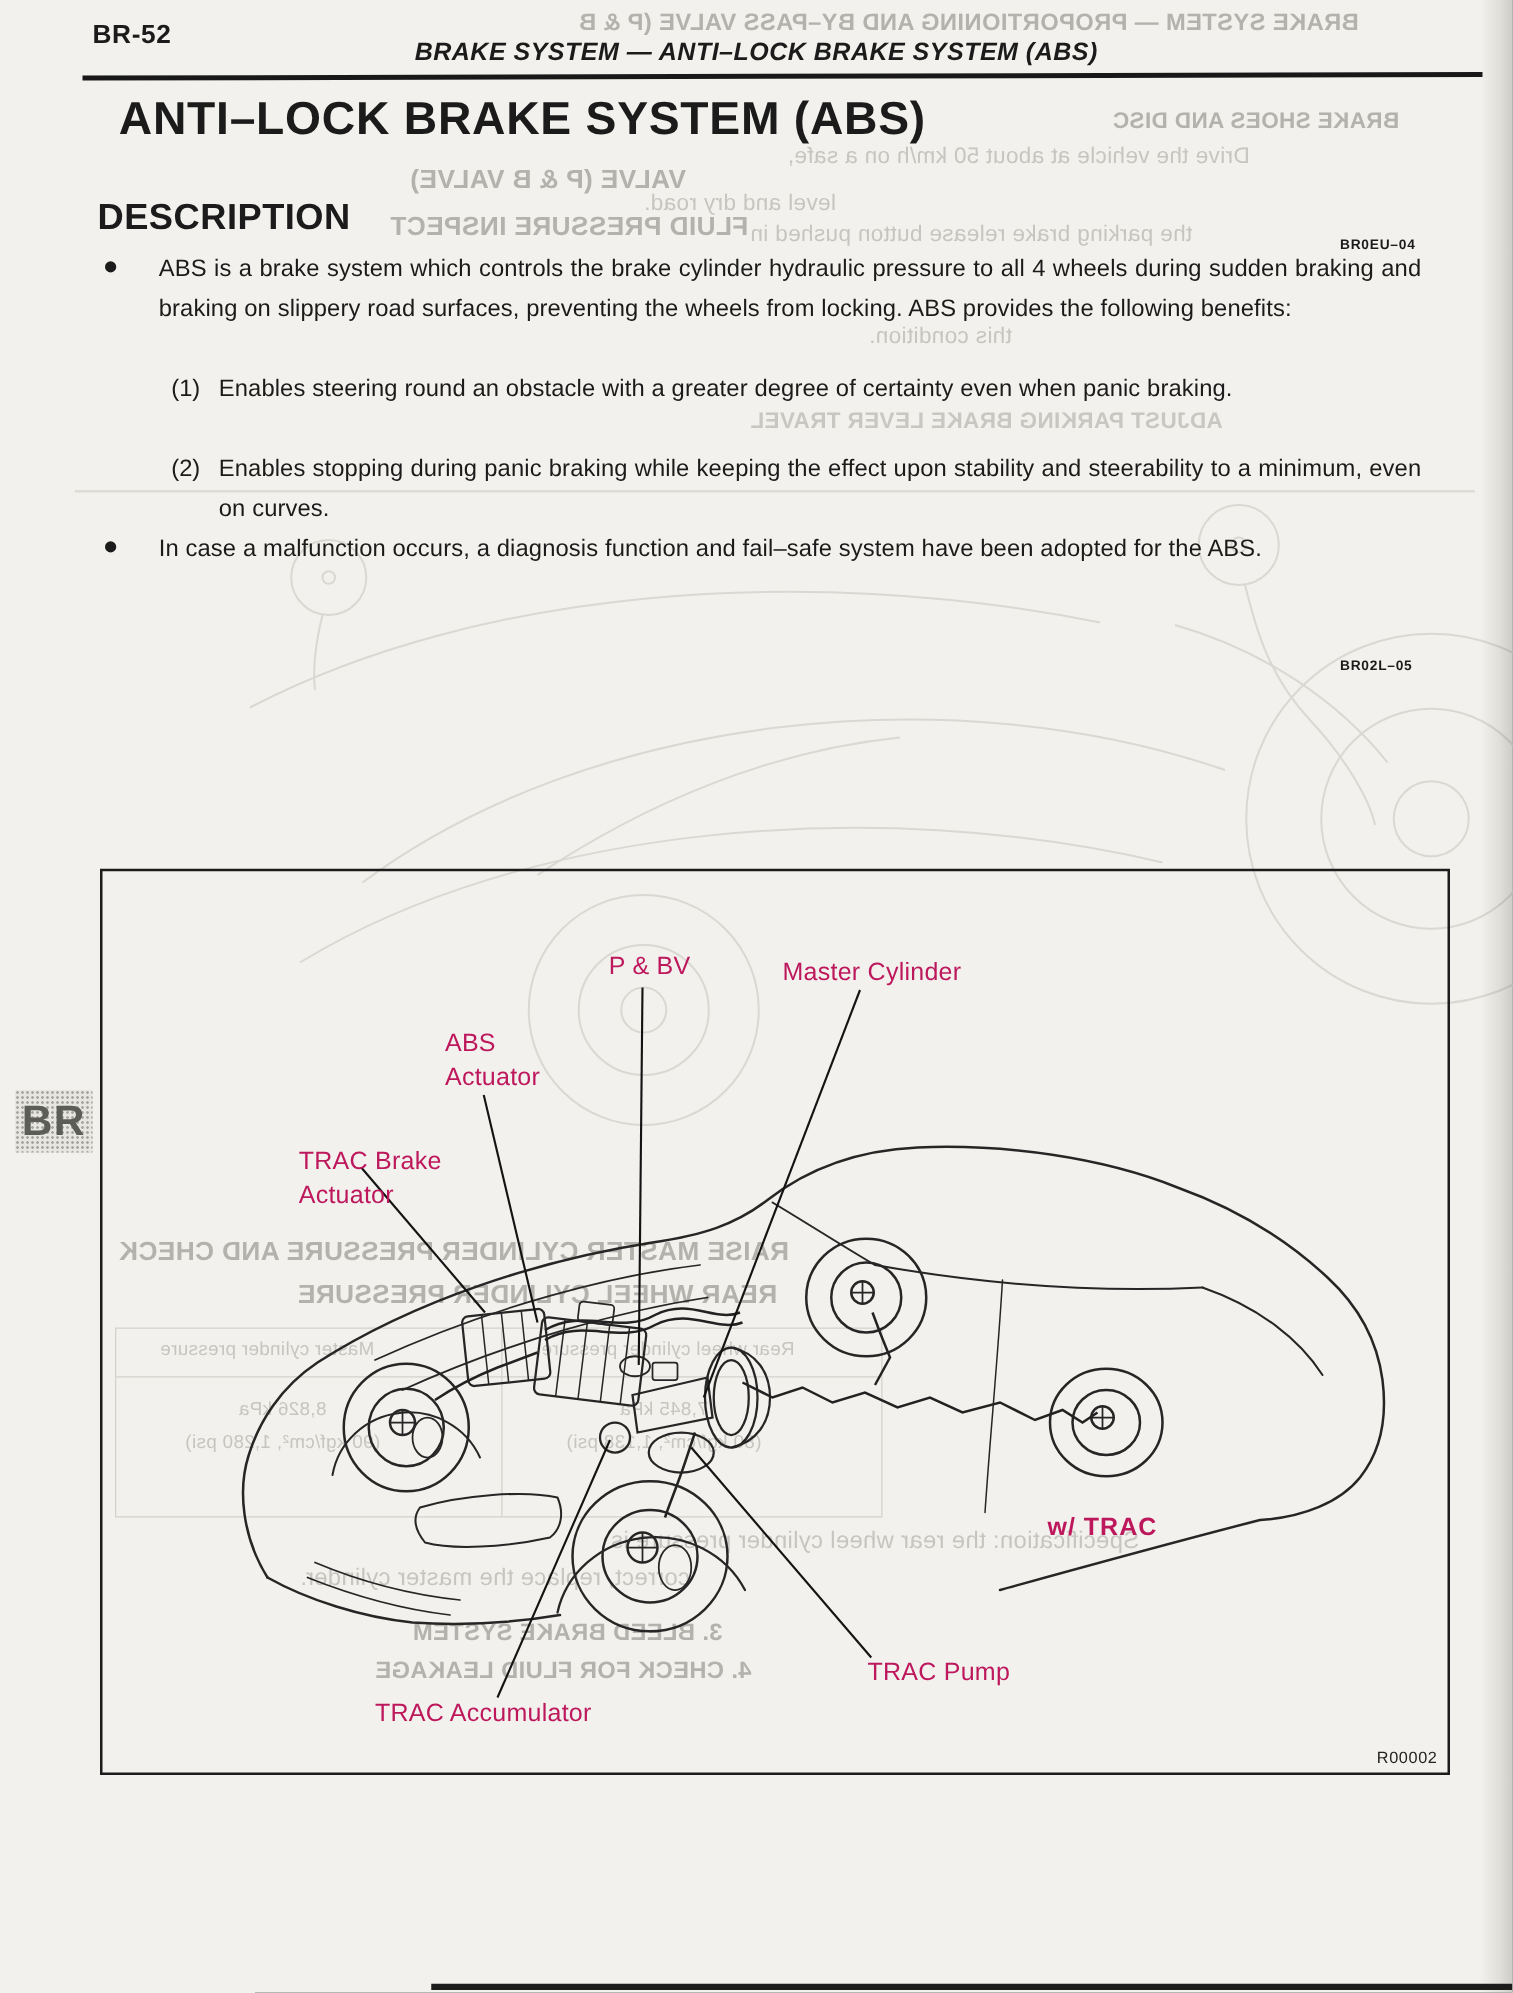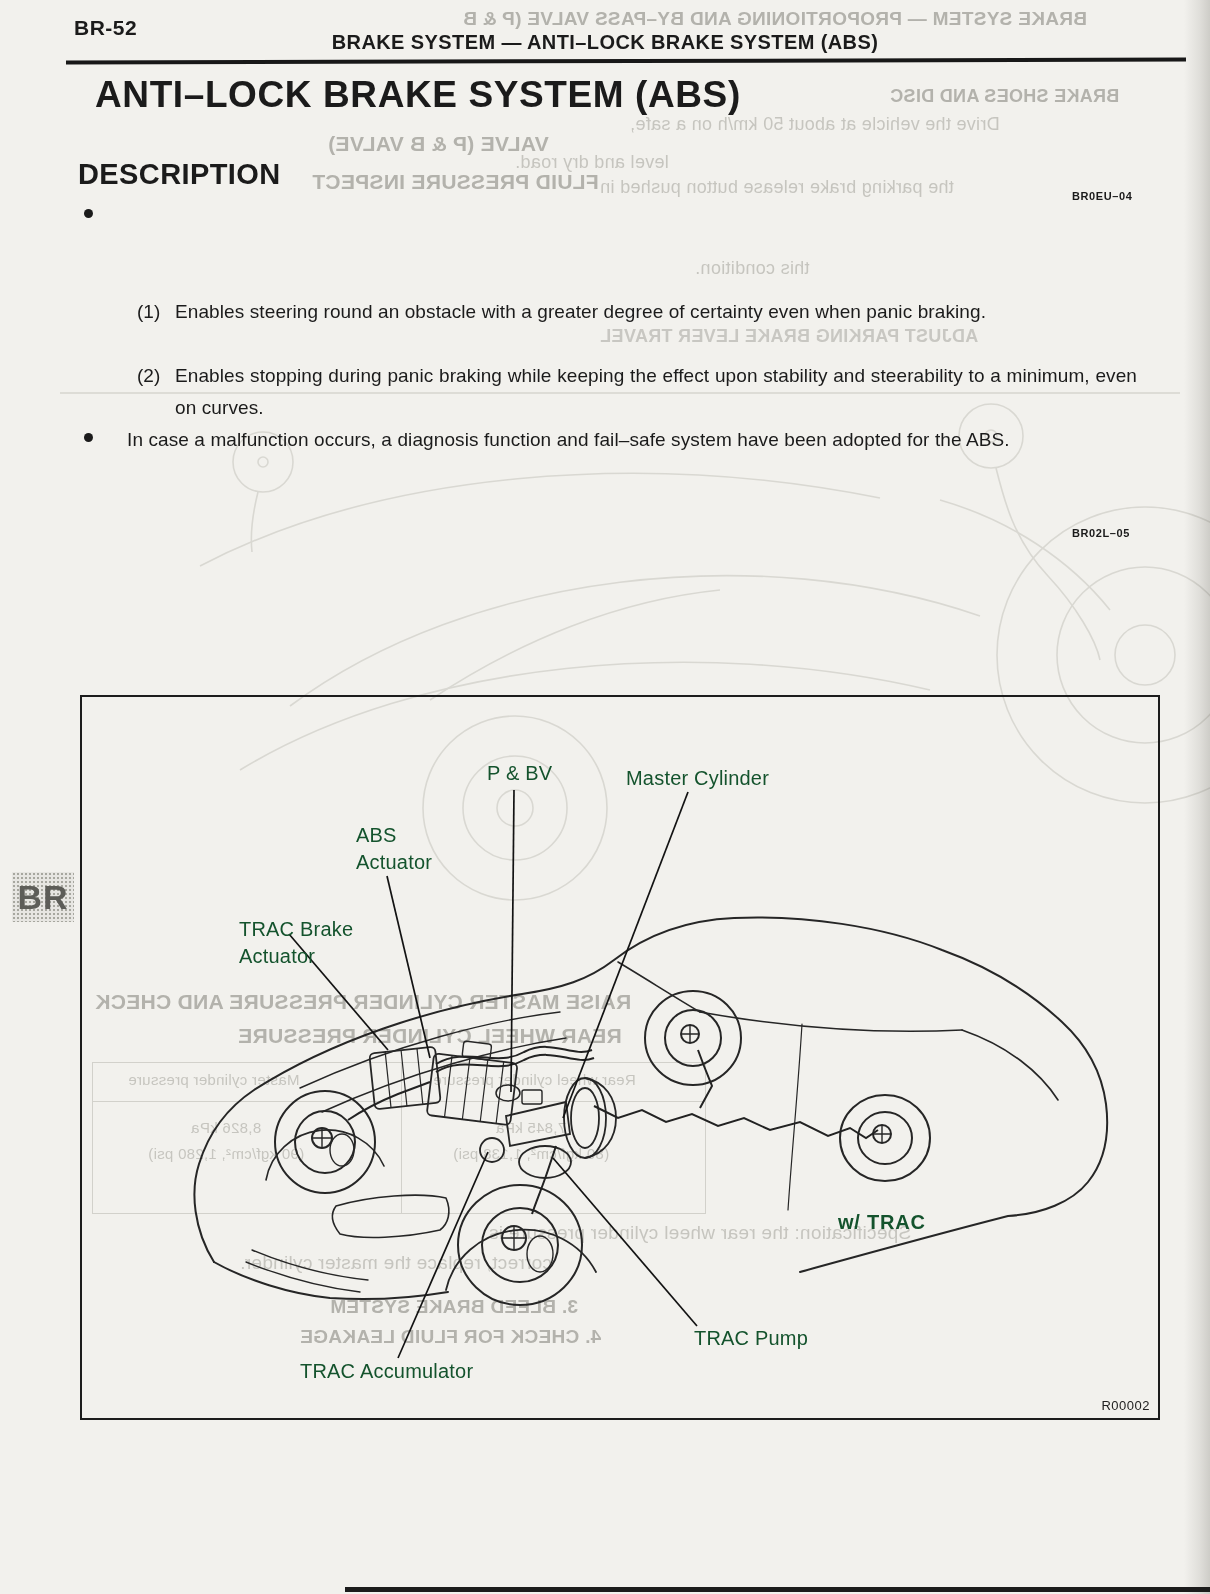--- a/index.html
+++ b/index.html
@@ -5,36 +5,36 @@
   html,body{margin:0;padding:0;background:#888;}
   .page{
     position:relative;width:1210px;height:1594px;margin:0 auto;
     background:#f2f1ed;overflow:hidden;
     font-family:"Liberation Sans","DejaVu Sans",sans-serif;
     color:#1b1b1b;
   }
   .abs{position:absolute;}
   
   .page-num{left:74px;top:16px;font-size:21px;font-weight:700;letter-spacing:.5px;}
-  .header-title{left:0;top:31px;width:1210px;text-align:center;font-size:20px;font-weight:700;letter-spacing:.4px;}
+  .header-title{left:0;top:31px;width:1210px;text-align:center;font-size:20px;font-weight:700;letter-spacing:.4px;font-style:italic;}
   .header-rule{left:66px;top:59px;width:1120px;height:4px;background:#181818;transform:rotate(-.15deg);}
   
   .doc-title{left:80px;top:74px;font-size:37px;font-weight:700;letter-spacing:.6px;margin-left:15px;}
   .h2{font-size:29px;font-weight:700;letter-spacing:.4px;}
   .ref-code{font-size:11px;font-weight:700;letter-spacing:.6px;text-align:left;width:80px;}
   
   .body-p{font-size:19px;line-height:32px;text-align:justify;letter-spacing:.1px;}
   .bullet-dot{width:9px;height:9px;border-radius:50%;background:#1b1b1b;}
   .sub-item{display:flex;font-size:19px;line-height:32px;}
   .sub-num{width:38px;flex:none;}
   .sub-text{text-align:justify;letter-spacing:.1px;}
   
   .fig-box{left:80px;top:695px;width:1076px;height:721px;border:2.5px solid #1c1c1c;}
   .fig-code{position:absolute;right:8px;bottom:5px;font-size:13px;letter-spacing:.5px;color:#222;}
-  .dlabel{font-size:20px;color:#14532d;white-space:pre-line;line-height:27px;letter-spacing:.2px;}
+  .dlabel{font-size:20px;color:#be185d;white-space:pre-line;line-height:27px;letter-spacing:.2px;}
   .dlabel.b{font-weight:700;letter-spacing:.8px;}
   
   .side-tab{
     left:12px;top:872px;width:62px;height:50px;background-color:#e7e6e2;
     background-image:radial-gradient(#a7a79f 1px,transparent 1.2px);
     background-size:4px 4px;display:flex;align-items:center;justify-content:center;
     font-size:34px;font-weight:700;color:#5d5d58;letter-spacing:1px;
   }
   
   .ghost{color:#c6c5bf;transform:scaleX(-1);white-space:nowrap;letter-spacing:.3px;}
@@ -114,20 +114,21 @@
     <div class="abs page-num">BR-52</div>
     <div class="abs header-title">BRAKE SYSTEM  —  ANTI–LOCK BRAKE SYSTEM (ABS)</div>
     <div class="abs header-rule"></div>
 
     <div class="abs doc-title">ANTI–LOCK BRAKE SYSTEM (ABS)</div>
 
     <div class="abs h2" style="left:78px;top:158px;">DESCRIPTION</div>
     <div class="abs ref-code" style="left:1072px;top:190px;">BR0EU–04</div>
 
     <span class="abs bullet-dot" style="left:84px;top:209px;"></span>
+    <div class="abs body-p" style="left:127px;top:200px;width:1010px;">ABS is a brake system which controls the brake cylinder hydraulic pressure to all 4 wheels during sudden braking and braking on slippery road surfaces, preventing the wheels from locking. ABS provides the following benefits:</div>
 
     <div class="abs sub-item" style="left:137px;top:296px;width:1000px;">
       <span class="sub-num">(1)</span>
       <span class="sub-text">Enables steering round an obstacle with a greater degree of certainty even when panic braking.</span>
     </div>
     <div class="abs sub-item" style="left:137px;top:360px;width:1000px;">
       <span class="sub-num">(2)</span>
       <span class="sub-text">Enables stopping during panic braking while keeping the effect upon stability and steerability to a minimum, even on curves.</span>
     </div>
 

